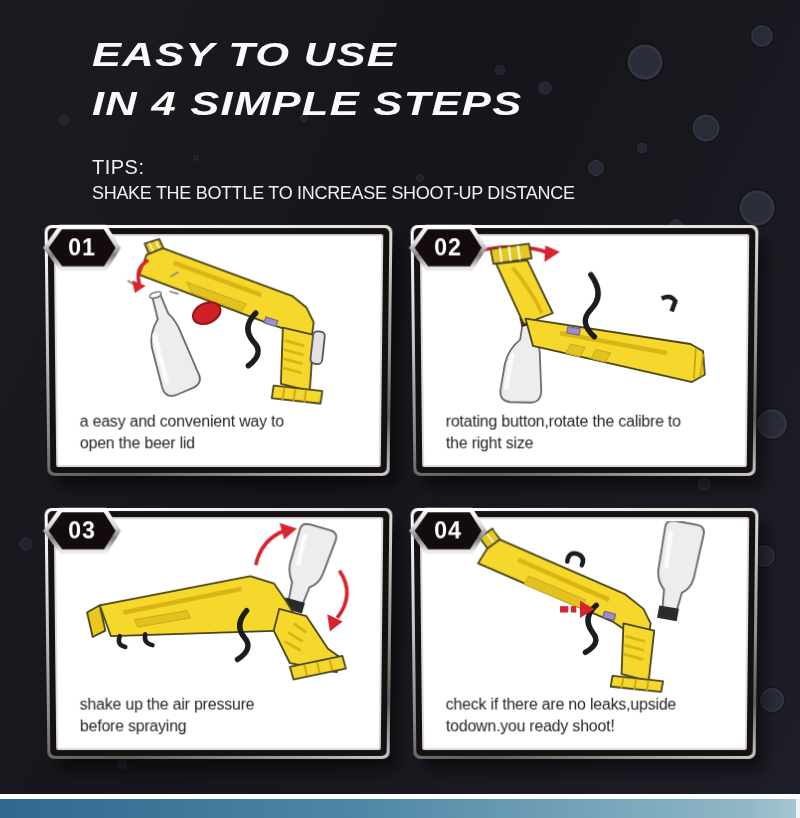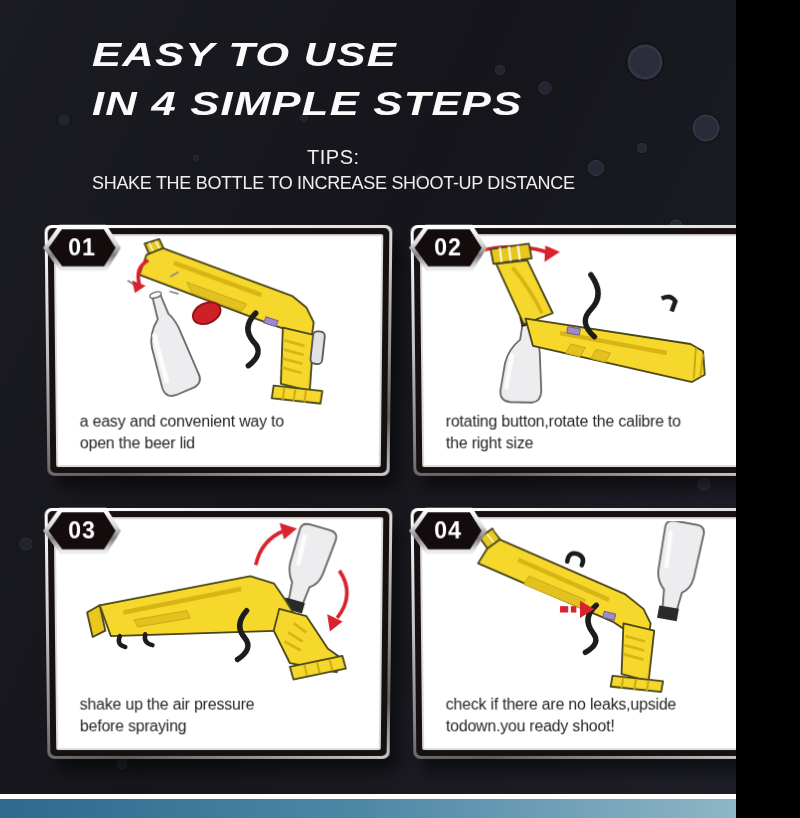--- a/index.html
+++ b/index.html
@@ -1,17 +1,17 @@
 <!DOCTYPE html>
 <html><head>
 <meta charset="utf-8">
 <style>
   html,body{margin:0;padding:0;background:#000;}
   .page{
-    position:relative;width:736px;height:818px;overflow:hidden;
+    position:relative;width:800px;height:818px;overflow:hidden;
     font-family:"Liberation Sans",sans-serif;
     background-color:#15151b;
     background-image:
       radial-gradient(26px circle at 645px 62px,  rgba(60,62,82,.55) 54%, rgba(134,140,164,.30) 63%, rgba(6,6,10,.55) 71%, transparent 76%),
       radial-gradient(20px circle at 706px 128px, rgba(60,62,82,.5) 54%, rgba(134,140,164,.28) 63%, rgba(6,6,10,.5) 71%, transparent 76%),
       radial-gradient(16px circle at 762px 36px,  rgba(60,62,82,.5) 54%, rgba(134,140,164,.28) 63%, rgba(6,6,10,.5) 71%, transparent 76%),
       radial-gradient(12px circle at 596px 168px, rgba(60,62,82,.45) 54%, rgba(134,140,164,.25) 63%, rgba(6,6,10,.45) 71%, transparent 76%),
       radial-gradient(10px circle at 676px 226px, rgba(60,62,82,.45) 54%, rgba(134,140,164,.25) 63%, rgba(6,6,10,.45) 71%, transparent 76%),
       radial-gradient(26px circle at 757px 208px, rgba(60,62,82,.5) 54%, rgba(134,140,164,.28) 63%, rgba(6,6,10,.5) 71%, transparent 76%),
       radial-gradient(14px circle at 722px 318px, rgba(60,62,82,.45) 54%, rgba(134,140,164,.25) 63%, rgba(6,6,10,.45) 71%, transparent 76%),
@@ -34,21 +34,21 @@
       radial-gradient(6px circle at 420px 178px,  rgba(60,62,82,.3) 54%, rgba(134,140,164,.18) 63%, rgba(6,6,10,.3) 71%, transparent 76%),
       linear-gradient(115deg,#1b1b22 0%,#15151b 45%,#1e1e28 100%);
   }
   
   .header{position:absolute;left:92px;top:30px;color:#f6f6f6;}
   .title-line{
     font-size:34px;line-height:49px;font-weight:bold;font-style:italic;
     letter-spacing:1px;transform:scaleX(1.28);transform-origin:left center;
     white-space:nowrap;color:#fafafa;
   }
-  .tips{margin-top:17px;text-align:center;}
+  .tips{margin-top:27px;}
   .tips-label{font-size:20px;line-height:25px;letter-spacing:.5px;color:#efefef;}
   .tips-text{font-size:18px;line-height:27px;letter-spacing:-.3px;white-space:nowrap;color:#efefef;}
   
   .grid{
     position:absolute;left:46px;top:226px;
     display:grid;grid-template-columns:345px 345px;grid-auto-rows:251px;
     column-gap:21px;row-gap:32px;
   }
   .card{position:relative;transform:perspective(420px) rotateX(-1.6deg);}
   .frame{

